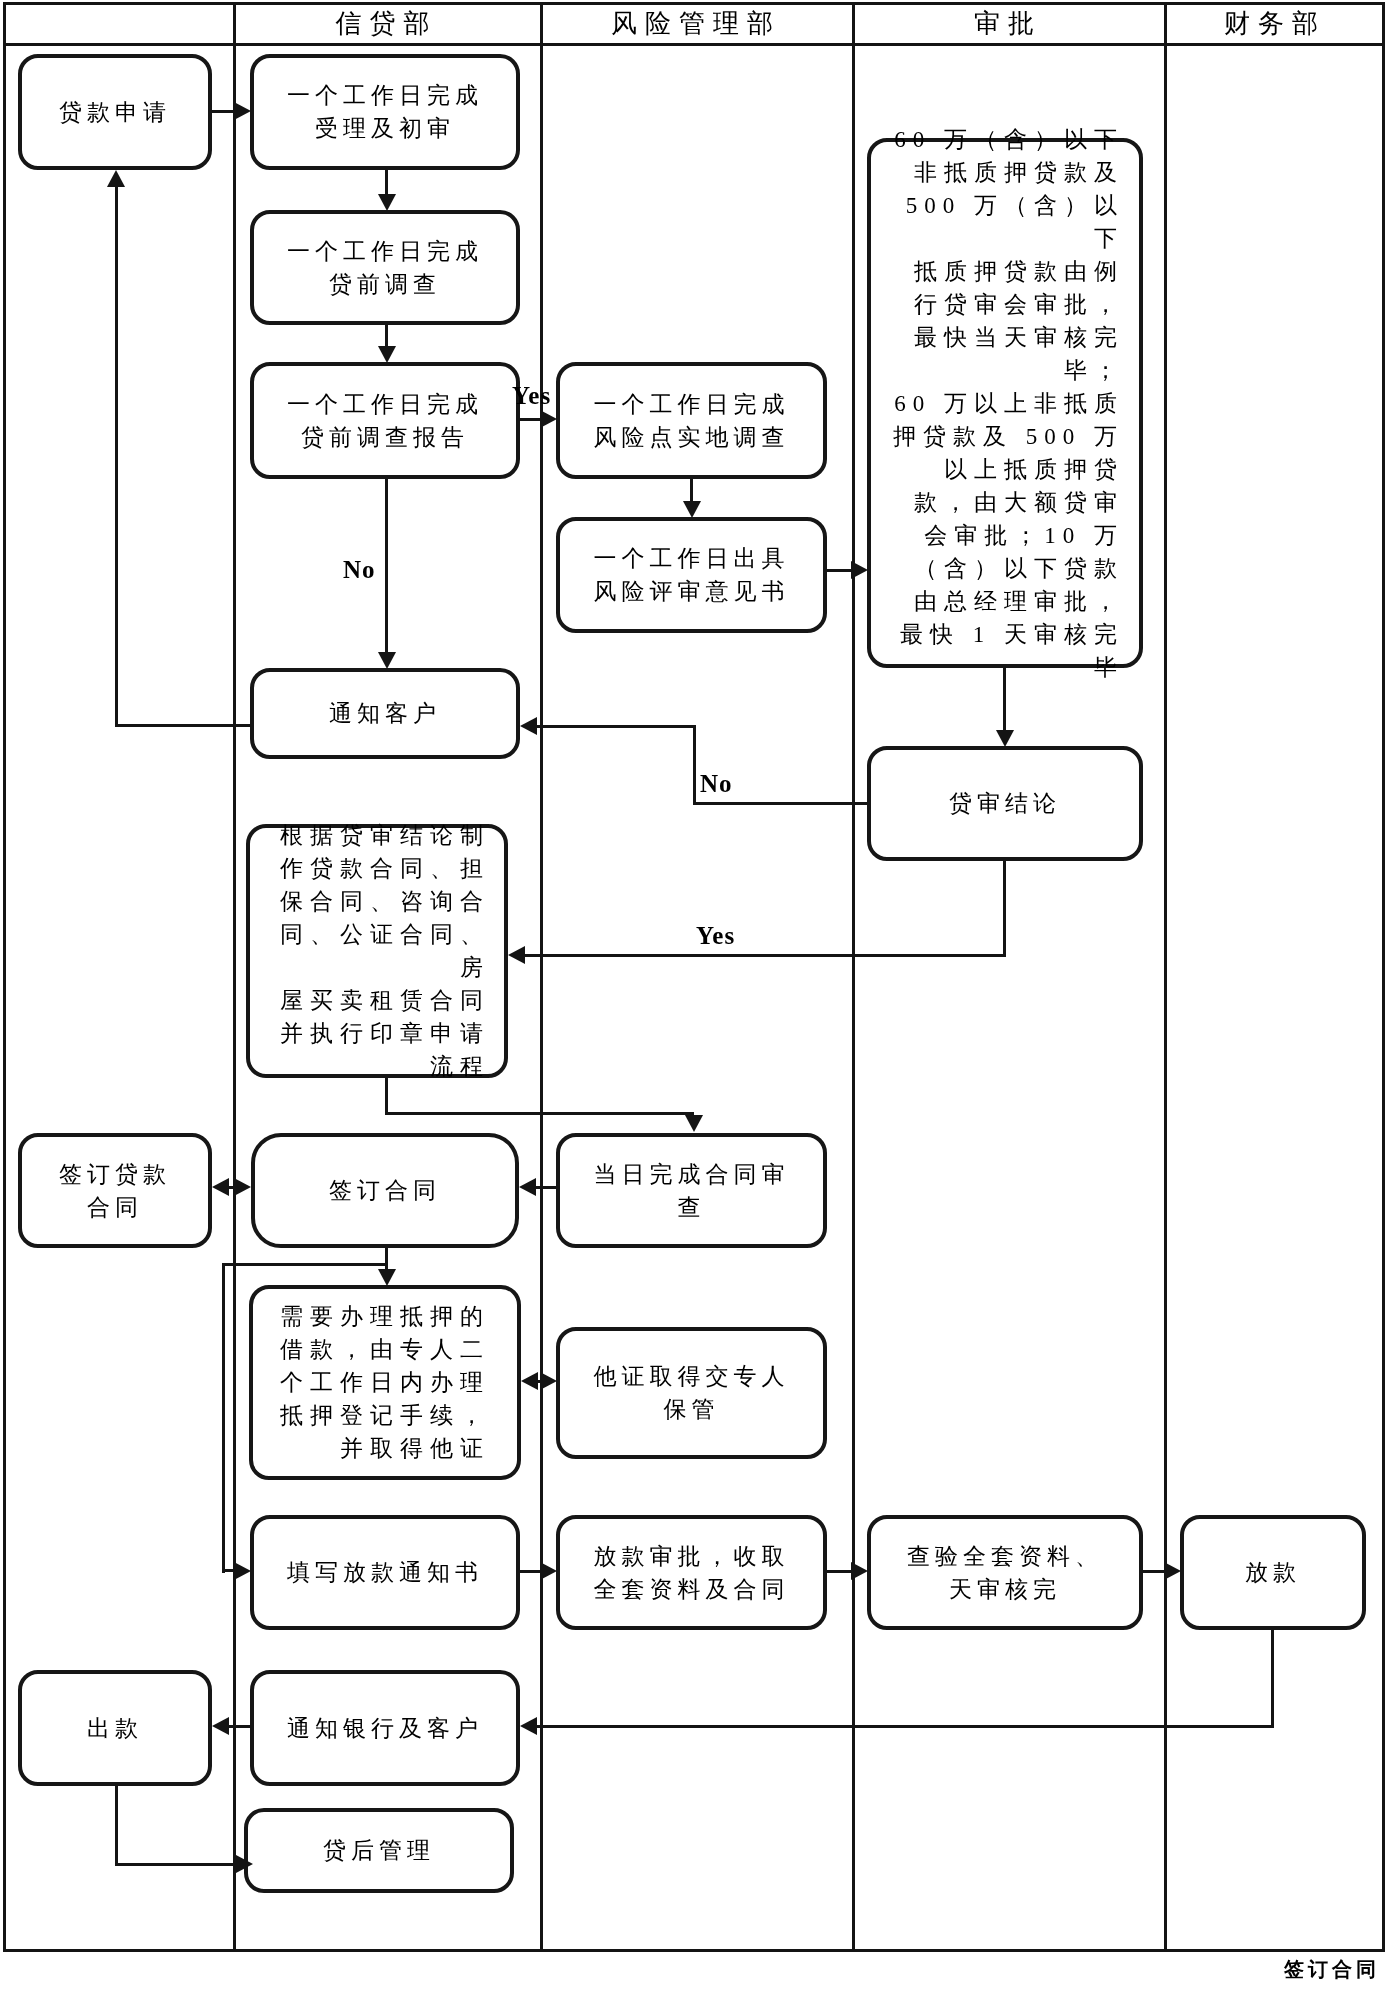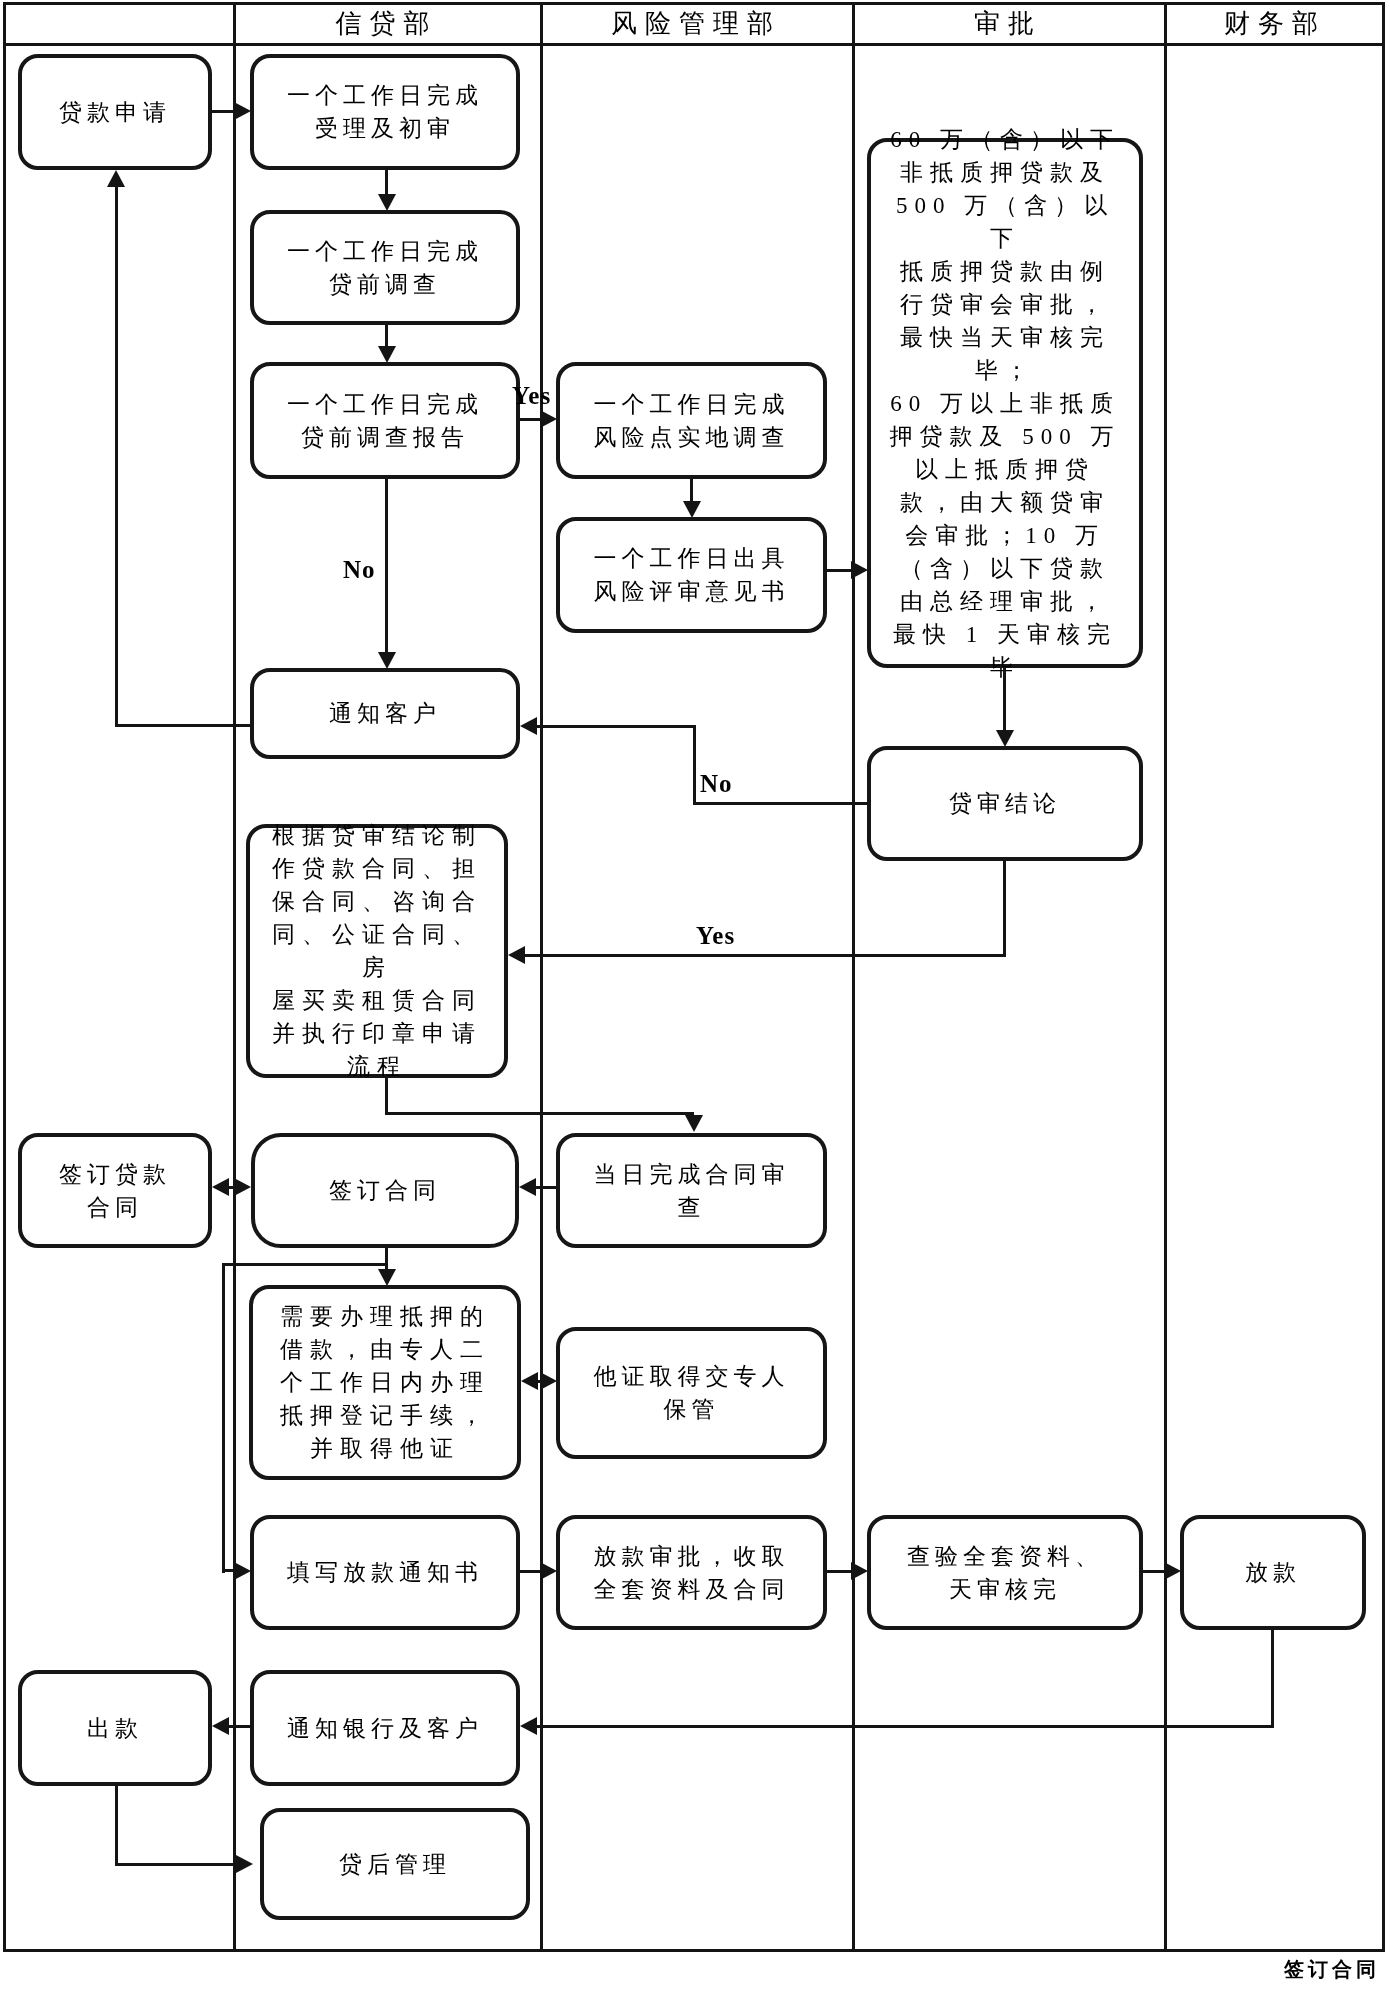--- a/index.html
+++ b/index.html
@@ -6,21 +6,21 @@
   #canvas{position:relative;width:1390px;height:2003px;background:#fff;overflow:hidden;
           font-family:"Liberation Serif","DejaVu Serif",serif;color:#000;}
   .gridline-v{position:absolute;width:3px;background:#141414;}
   .gridline-h{position:absolute;height:3px;background:#141414;}
   .outer{position:absolute;box-sizing:border-box;border:3px solid #141414;background:transparent;}
   .lane-label{position:absolute;top:6px;font-size:26px;letter-spacing:8px;text-align:center;white-space:nowrap;}
   .node{position:absolute;box-sizing:border-box;border:4px solid #161616;border-radius:20px;background:#fff;
         display:flex;align-items:center;justify-content:center;text-align:center;
         font-size:23px;line-height:33px;letter-spacing:5px;padding:4px 10px;}
   .node span{white-space:pre-line;display:block;}
-  .para{text-align:center;letter-spacing:7px;padding:4px 14px;}
+  .para{text-align:right;letter-spacing:7px;padding:4px 14px;}
   .big{line-height:33px;padding:2px 15px;}
   .hl{position:absolute;height:3px;background:#141414;}
   .vl{position:absolute;width:3px;background:#141414;}
   .ar{position:absolute;width:0;height:0;border-top:9px solid transparent;border-bottom:9px solid transparent;border-left:17px solid #141414;}
   .al{position:absolute;width:0;height:0;border-top:9px solid transparent;border-bottom:9px solid transparent;border-right:17px solid #141414;}
   .ad{position:absolute;width:0;height:0;border-left:9px solid transparent;border-right:9px solid transparent;border-top:17px solid #141414;}
   .au{position:absolute;width:0;height:0;border-left:9px solid transparent;border-right:9px solid transparent;border-bottom:17px solid #141414;}
   .lbl{position:absolute;font-weight:bold;font-size:25px;letter-spacing:1px;}
   .footer{position:absolute;left:1180px;top:1956px;width:200px;text-align:right;
           font-family:"Liberation Sans","DejaVu Sans",sans-serif;font-weight:bold;font-size:20px;letter-spacing:4px;}
@@ -87,21 +87,21 @@
 个工作日内办理
 抵押登记手续，
 并取得他证</span>
     </div>
   <div class="node" style="left:250px;top:1515px;width:270px;height:115px;">
       <span>填写放款通知书</span>
     </div>
   <div class="node" style="left:250px;top:1670px;width:270px;height:116px;">
       <span>通知银行及客户</span>
     </div>
-  <div class="node" style="left:260px;top:1808px;width:270px;height:112px;text-align:center;">
+  <div class="node" style="left:244px;top:1808px;width:270px;height:85px;text-align:center;">
       <span>贷后管理</span>
     </div>
 
   <div class="node" style="left:556px;top:362px;width:271px;height:117px;">
       <span>一个工作日完成
 风险点实地调查</span>
     </div>
   <div class="node" style="left:556px;top:517px;width:271px;height:116px;">
       <span>一个工作日出具
 风险评审意见书</span>

